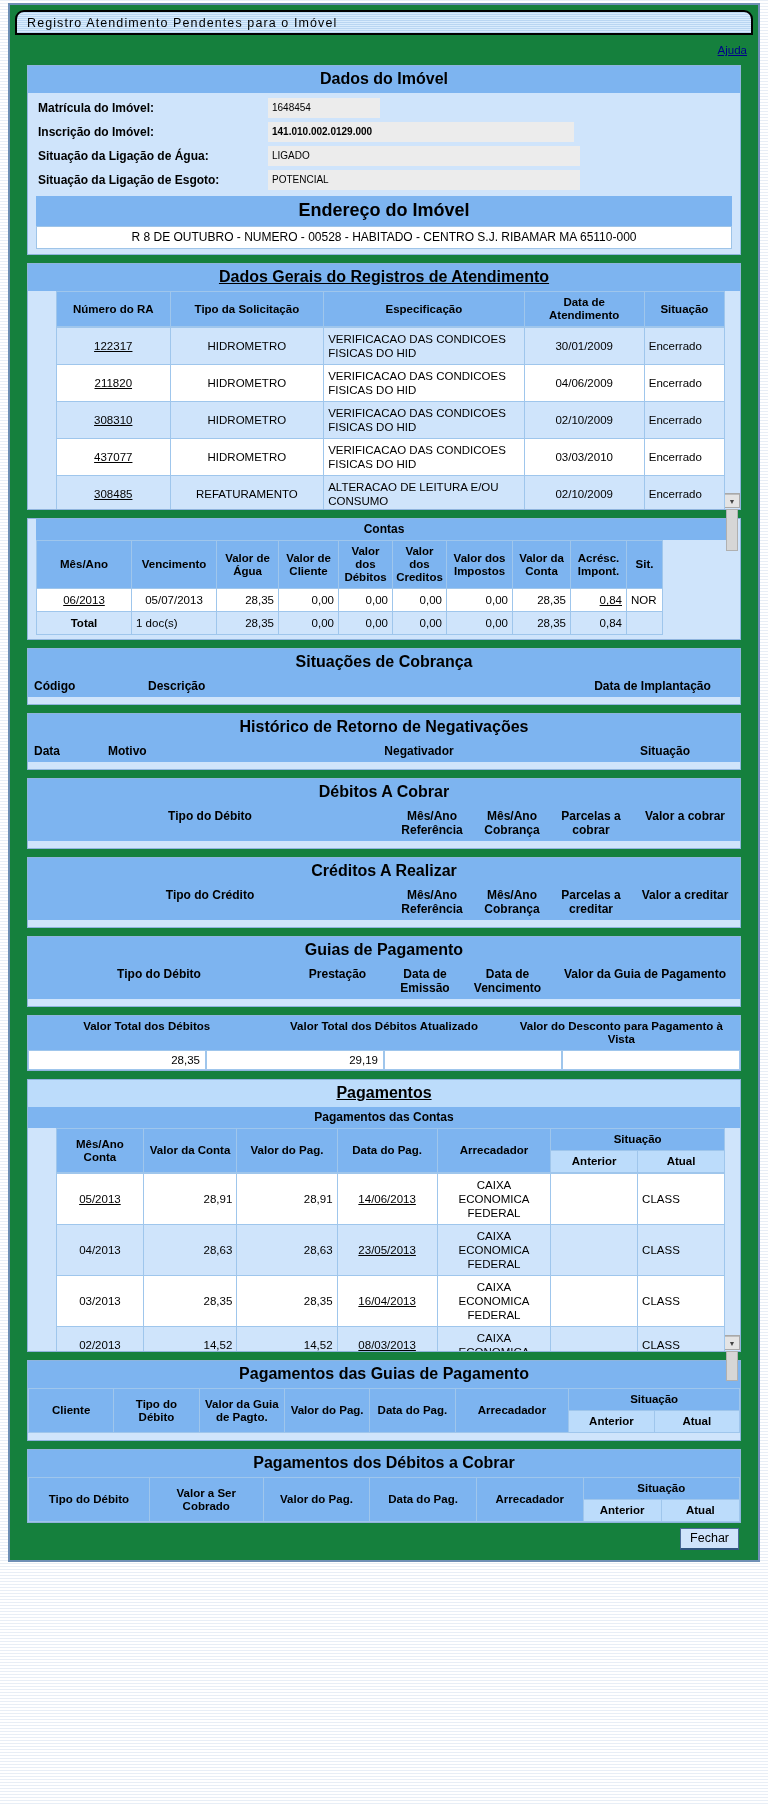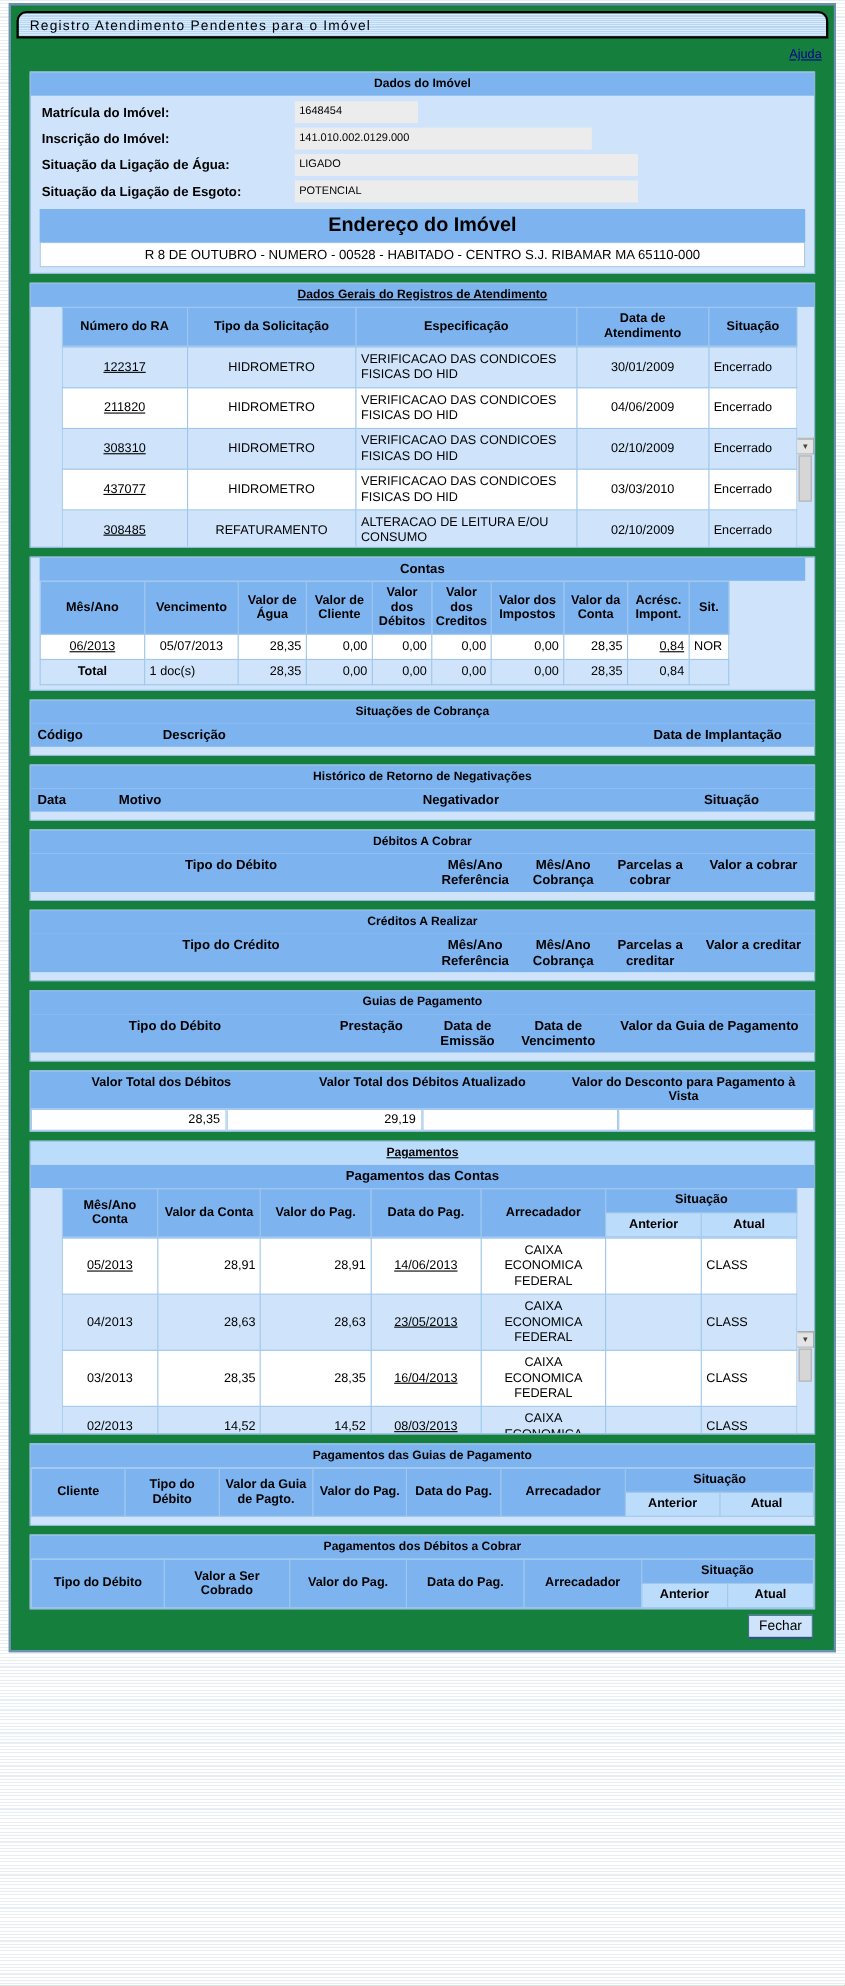--- a/index.html
+++ b/index.html
@@ -62,21 +62,21 @@
   }
   .panel {
     border: 1px solid #8fb4dd;
     background: #cfe4fb;
     margin: 8px 12px 0 12px;
   }
   .sec-title {
     background: #7db4f0;
     text-align: center;
     font-weight: bold;
-    font-size: 11px;
+    font-size: 16px;
     color: #000;
     padding: 4px 0 5px 0;
   }
   .sec-title.underlined span { text-decoration: underline; }
   .sec-title.light {
     background: #bcdcfb;
   }
   .subhdr {
     background: #7db4f0;
     font-weight: bold;
@@ -98,21 +98,21 @@
     color: #000;
   }
   .fvalue {
     background: #ececec;
     font-size: 10px;
     padding: 2px 4px 3px 4px;
     color: #000;
     line-height: 15px;
   }
   .fvalue.w1 { width: 112px; }
-  .fvalue.w2 { width: 270px; }
+  .fvalue.w2 { width: 306px; font-weight: bold; }
   .fvalue.w3 { width: 312px; }
   .addr-title {
     background: #7db4f0;
     text-align: center;
     font-weight: bold;
     font-size: 18px;
     padding: 4px 0 5px 0;
     margin: 2px 8px 0 8px;
   }
   .addr-value {
@@ -149,21 +149,21 @@
     text-decoration: underline;
     cursor: pointer;
   }
   .c { text-align: center; }
   .r { text-align: right; }
   .l { text-align: left; }
   .red { color: #ff0000; }
   
   .scrollwrap {
     display: flex;
-    align-items: center;
+    align-items: flex-end;
     margin-left: 28px;
   }
   .scrollwrap .tblcol { flex: 1 1 auto; overflow: hidden; }
   .sbar {
     width: 15px;
     flex: 0 0 15px;
     background: #f0f0f0;
     border: 1px solid #a9a9a9;
     border-left: none;
     position: relative;

